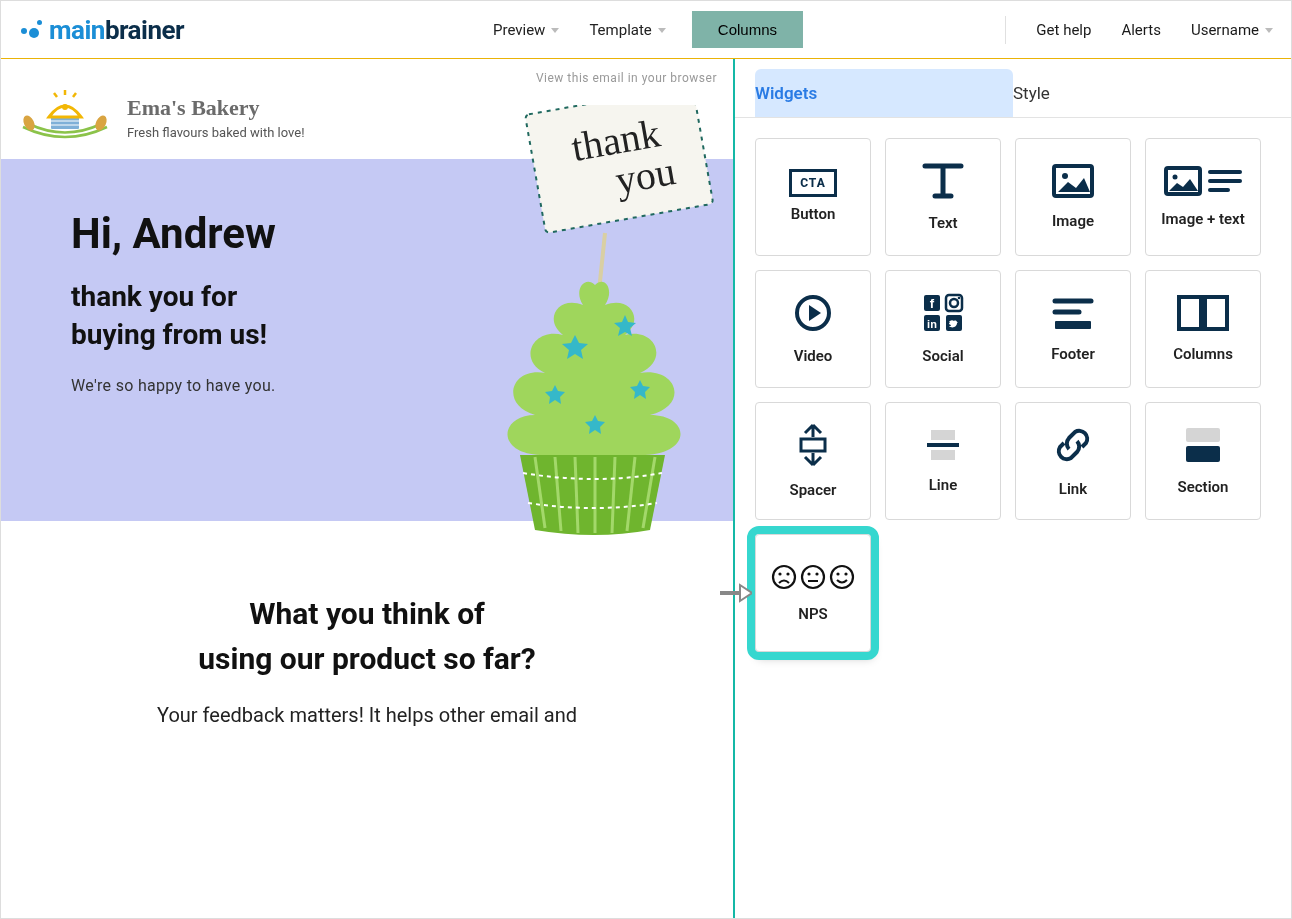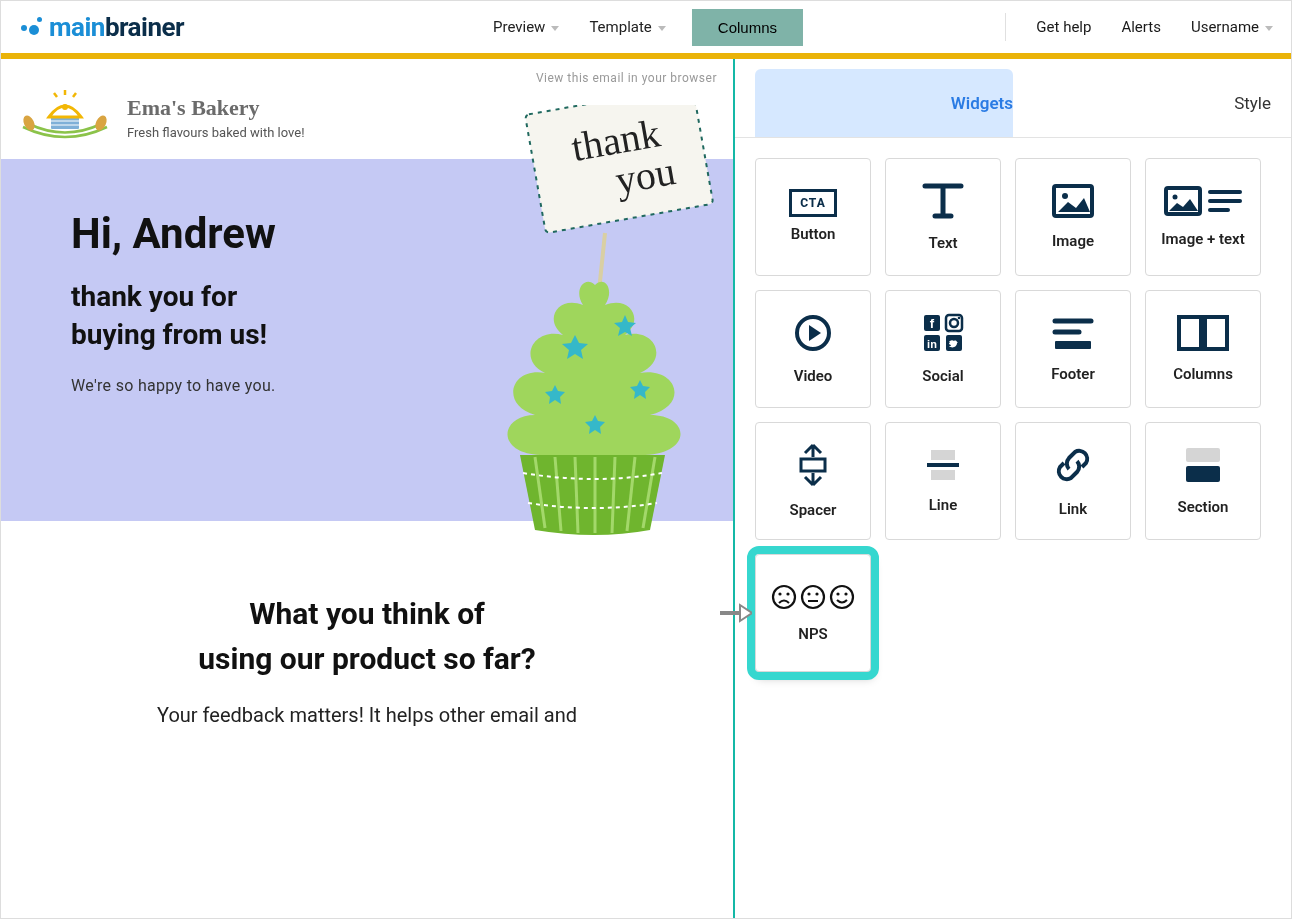--- a/index.html
+++ b/index.html
@@ -1,19 +1,19 @@
 <!DOCTYPE html>
 <html><head>
 <meta charset="utf-8">
 <style>
   * { box-sizing: border-box; }
   html, body { margin:0; padding:0; font-family: -apple-system, BlinkMacSystemFont, "Segoe UI", Roboto, Arial, sans-serif; color:#1a1a1a; background:#fff; }
   .app { width:1292px; height:919px; border:1px solid #ddd; display:flex; flex-direction:column; overflow:hidden; }
   
-  .topbar { height:58px; display:flex; align-items:center; border-bottom:6px solid #eab308; padding:0 18px; flex:0 0 auto; }
+  .topbar { height:58px; display:flex; align-items:center; border-bottom:1px solid #eab308; padding:0 18px; flex:0 0 auto; }
   .brand { display:flex; align-items:center; gap:6px; }
   .brand-dots { width:24px; height:24px; position:relative; }
   .brand-dots span { position:absolute; border-radius:50%; background:#1b8ed6; }
   .brand-dots .d1 { width:6px; height:6px; left:2px; top:10px; }
   .brand-dots .d2 { width:10px; height:10px; left:10px; top:10px; }
   .brand-dots .d3 { width:5px; height:5px; left:18px; top:2px; }
   .brand-text { font-size:26px; font-weight:700; letter-spacing:-0.5px; }
   .brand-a { color:#1b8ed6; }
   .brand-b { color:#0b2e4a; }
   .top-center { position:absolute; left:50%; transform:translateX(-50%); display:flex; align-items:center; gap:22px; }
@@ -35,21 +35,21 @@
   .hero h1 { margin:0 0 20px 0; font-size:42px; font-weight:700; color:#111; }
   .hero h2 { margin:0 0 0 0; font-size:28px; font-weight:700; line-height:1.35; color:#111; }
   .hero p { margin:22px 0 0 0; font-size:16px; color:#333; letter-spacing:0.3px; }
   .cupcake { position:absolute; right:8px; bottom:-14px; }
   .feedback { padding:70px 40px 0 40px; text-align:center; }
   .feedback h3 { margin:0; font-size:30px; font-weight:700; line-height:1.5; color:#111; }
   .feedback p { margin:18px auto 0 auto; max-width:560px; font-size:20px; color:#222; line-height:1.6; }
   
   .panel { flex:1 1 auto; display:flex; flex-direction:column; }
   .ptabs { display:flex; padding:10px 20px 0 20px; border-bottom:1px solid #e3e3e3; }
-  .ptab { flex:1; text-align:right; padding:24px 0; font-size:17px; color:#333; cursor:pointer; border-radius:6px 6px 0 0; }
+  .ptab { flex:1; text-align:left; padding:14px 0; font-size:17px; color:#333; cursor:pointer; border-radius:6px 6px 0 0; }
   .ptab.active { background:#d6e8ff; color:#2a7be4; font-weight:600; }
   .widgets { padding:20px; display:grid; grid-template-columns:repeat(4, 116px); gap:14px; justify-content:start; align-content:start; }
   .widget { border:1px solid #d9d9d9; border-radius:4px; height:118px; display:flex; flex-direction:column; align-items:center; justify-content:center; gap:14px; background:#fff; cursor:grab; position:relative; }
   .widget .wlabel { font-size:15px; font-weight:600; color:#222; }
   .widget .wicon { color:#0b2e4a; }
   .widget.highlight { outline:8px solid #36d7cf; box-shadow: 2px 6px 10px rgba(0,0,0,0.25); }
   .widget .arrow { position:absolute; left:-38px; top:50%; transform:translateY(-50%); }
   
   svg { display:block; }
   .cta-box { border:3px solid #0b2e4a; padding:4px 8px; font-size:12px; font-weight:800; letter-spacing:1px; color:#0b2e4a; }

